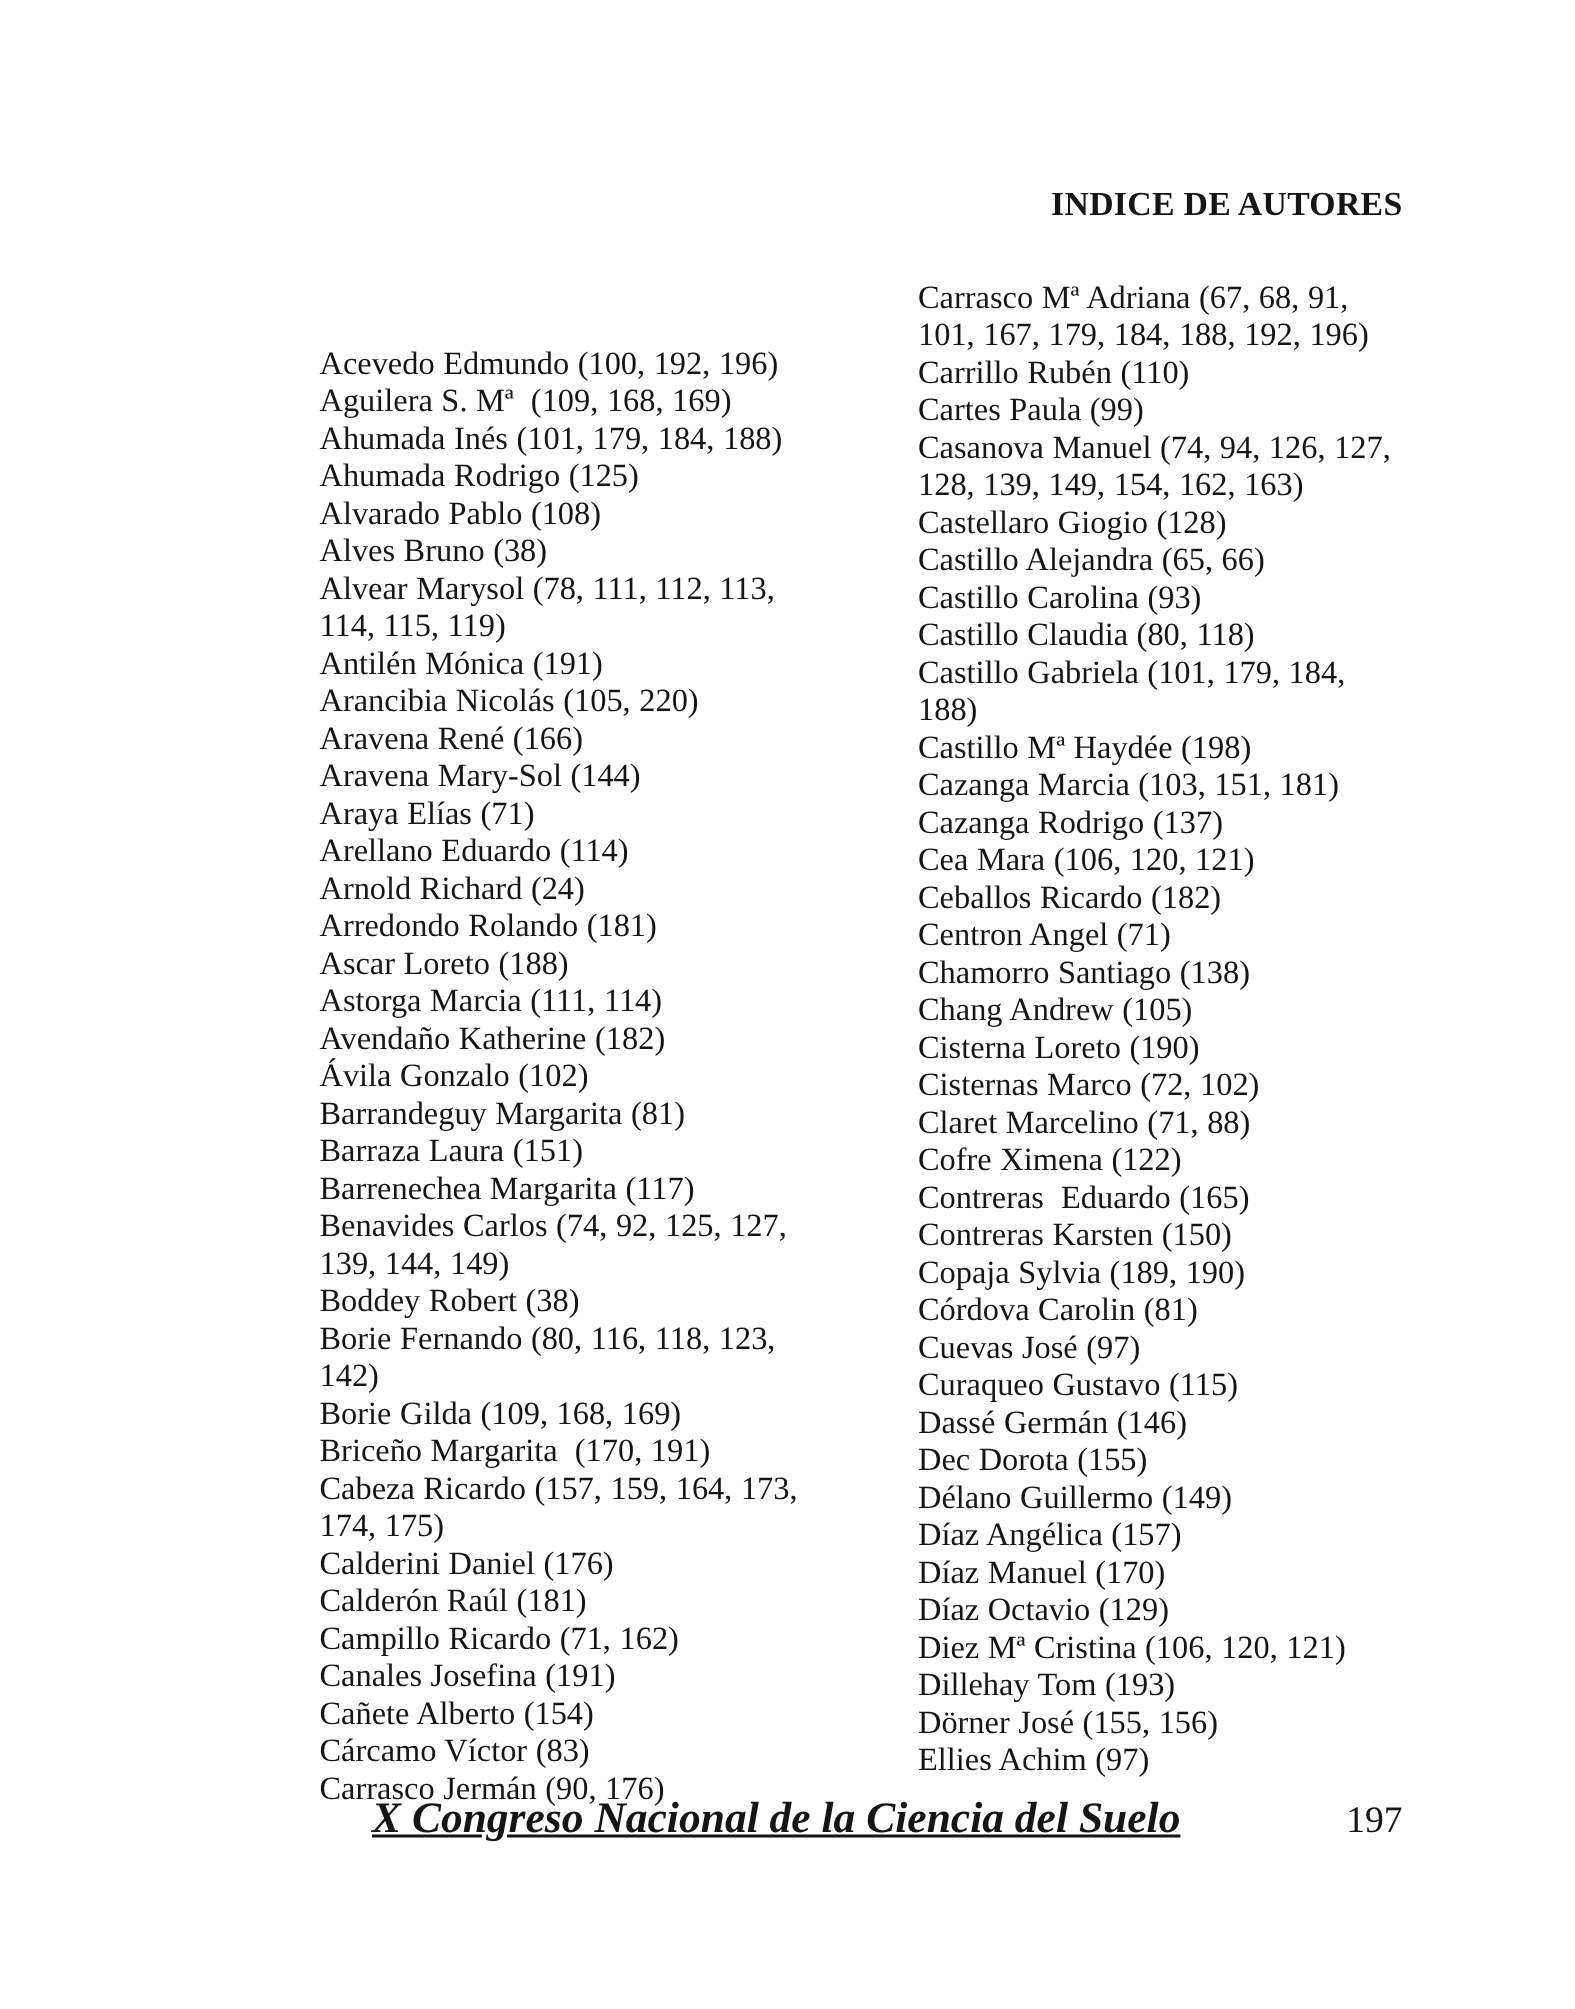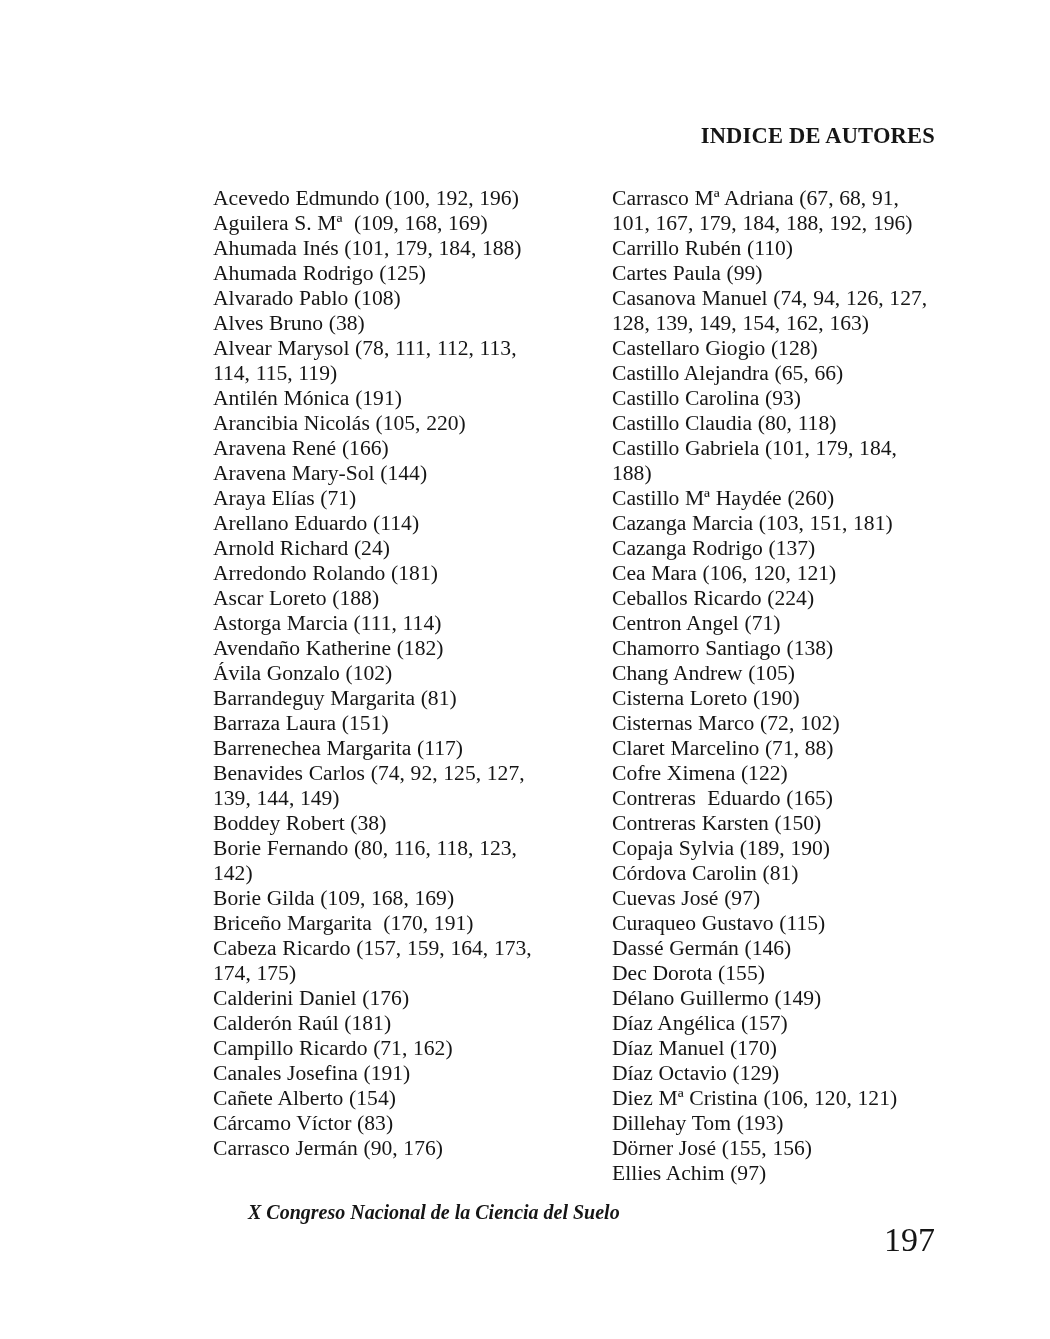--- a/index.html
+++ b/index.html
@@ -30,47 +30,47 @@
     font-size: 22.5px;
     line-height: 30px;
     font-weight: bold;
     letter-spacing: 0.2px;
   }
   .col {
     position: absolute;
     top: 186px;
     width: 322px;
   }
-  .col-left  { left: 213px; }
+  .col-left  { left: 213px; margin-top: 44px; }
   .col-right { left: 612px; }
   .entry {
     margin: 0;
     font-size: 21.6px;
     line-height: 25px;
     white-space: pre-wrap;
     word-spacing: 0.3px;
   }
   .footer-text {
     position: absolute;
     top: 1197px;
     left: 248px;
-    font-size: 20px;
+    font-size: 29px;
     line-height: 30px;
     font-weight: bold;
     font-style: italic;
+    text-decoration: underline;
   }
   .page-number {
     position: absolute;
     top: 1199px;
     left: 820px;
     width: 115px;
     text-align: right;
-    font-size: 34px;
+    font-size: 25px;
     line-height: 30px;
-    margin-top: 26px;
   }
 </style>
 </head>
 <body>
 
 <div class="page">
 
   <h1 class="title">INDICE DE AUTORES</h1>
 
   <div class="col col-left" id="col-left">
@@ -114,25 +114,25 @@
   <div class="col col-right" id="col-right">
       <p class="entry">Carrasco Mª Adriana (67, 68, 91, 101, 167, 179, 184, 188, 192, 196)</p>
       <p class="entry">Carrillo Rubén (110)</p>
       <p class="entry">Cartes Paula (99)</p>
       <p class="entry">Casanova Manuel (74, 94, 126, 127, 128, 139, 149, 154, 162, 163)</p>
       <p class="entry">Castellaro Giogio (128)</p>
       <p class="entry">Castillo Alejandra (65, 66)</p>
       <p class="entry">Castillo Carolina (93)</p>
       <p class="entry">Castillo Claudia (80, 118)</p>
       <p class="entry">Castillo Gabriela (101, 179, 184, 188)</p>
-      <p class="entry">Castillo Mª Haydée (260)</p>
+      <p class="entry">Castillo Mª Haydée (198)</p>
       <p class="entry">Cazanga Marcia (103, 151, 181)</p>
       <p class="entry">Cazanga Rodrigo (137)</p>
       <p class="entry">Cea Mara (106, 120, 121)</p>
-      <p class="entry">Ceballos Ricardo (224)</p>
+      <p class="entry">Ceballos Ricardo (182)</p>
       <p class="entry">Centron Angel (71)</p>
       <p class="entry">Chamorro Santiago (138)</p>
       <p class="entry">Chang Andrew (105)</p>
       <p class="entry">Cisterna Loreto (190)</p>
       <p class="entry">Cisternas Marco (72, 102)</p>
       <p class="entry">Claret Marcelino (71, 88)</p>
       <p class="entry">Cofre Ximena (122)</p>
       <p class="entry">Contreras  Eduardo (165)</p>
       <p class="entry">Contreras Karsten (150)</p>
       <p class="entry">Copaja Sylvia (189, 190)</p>

